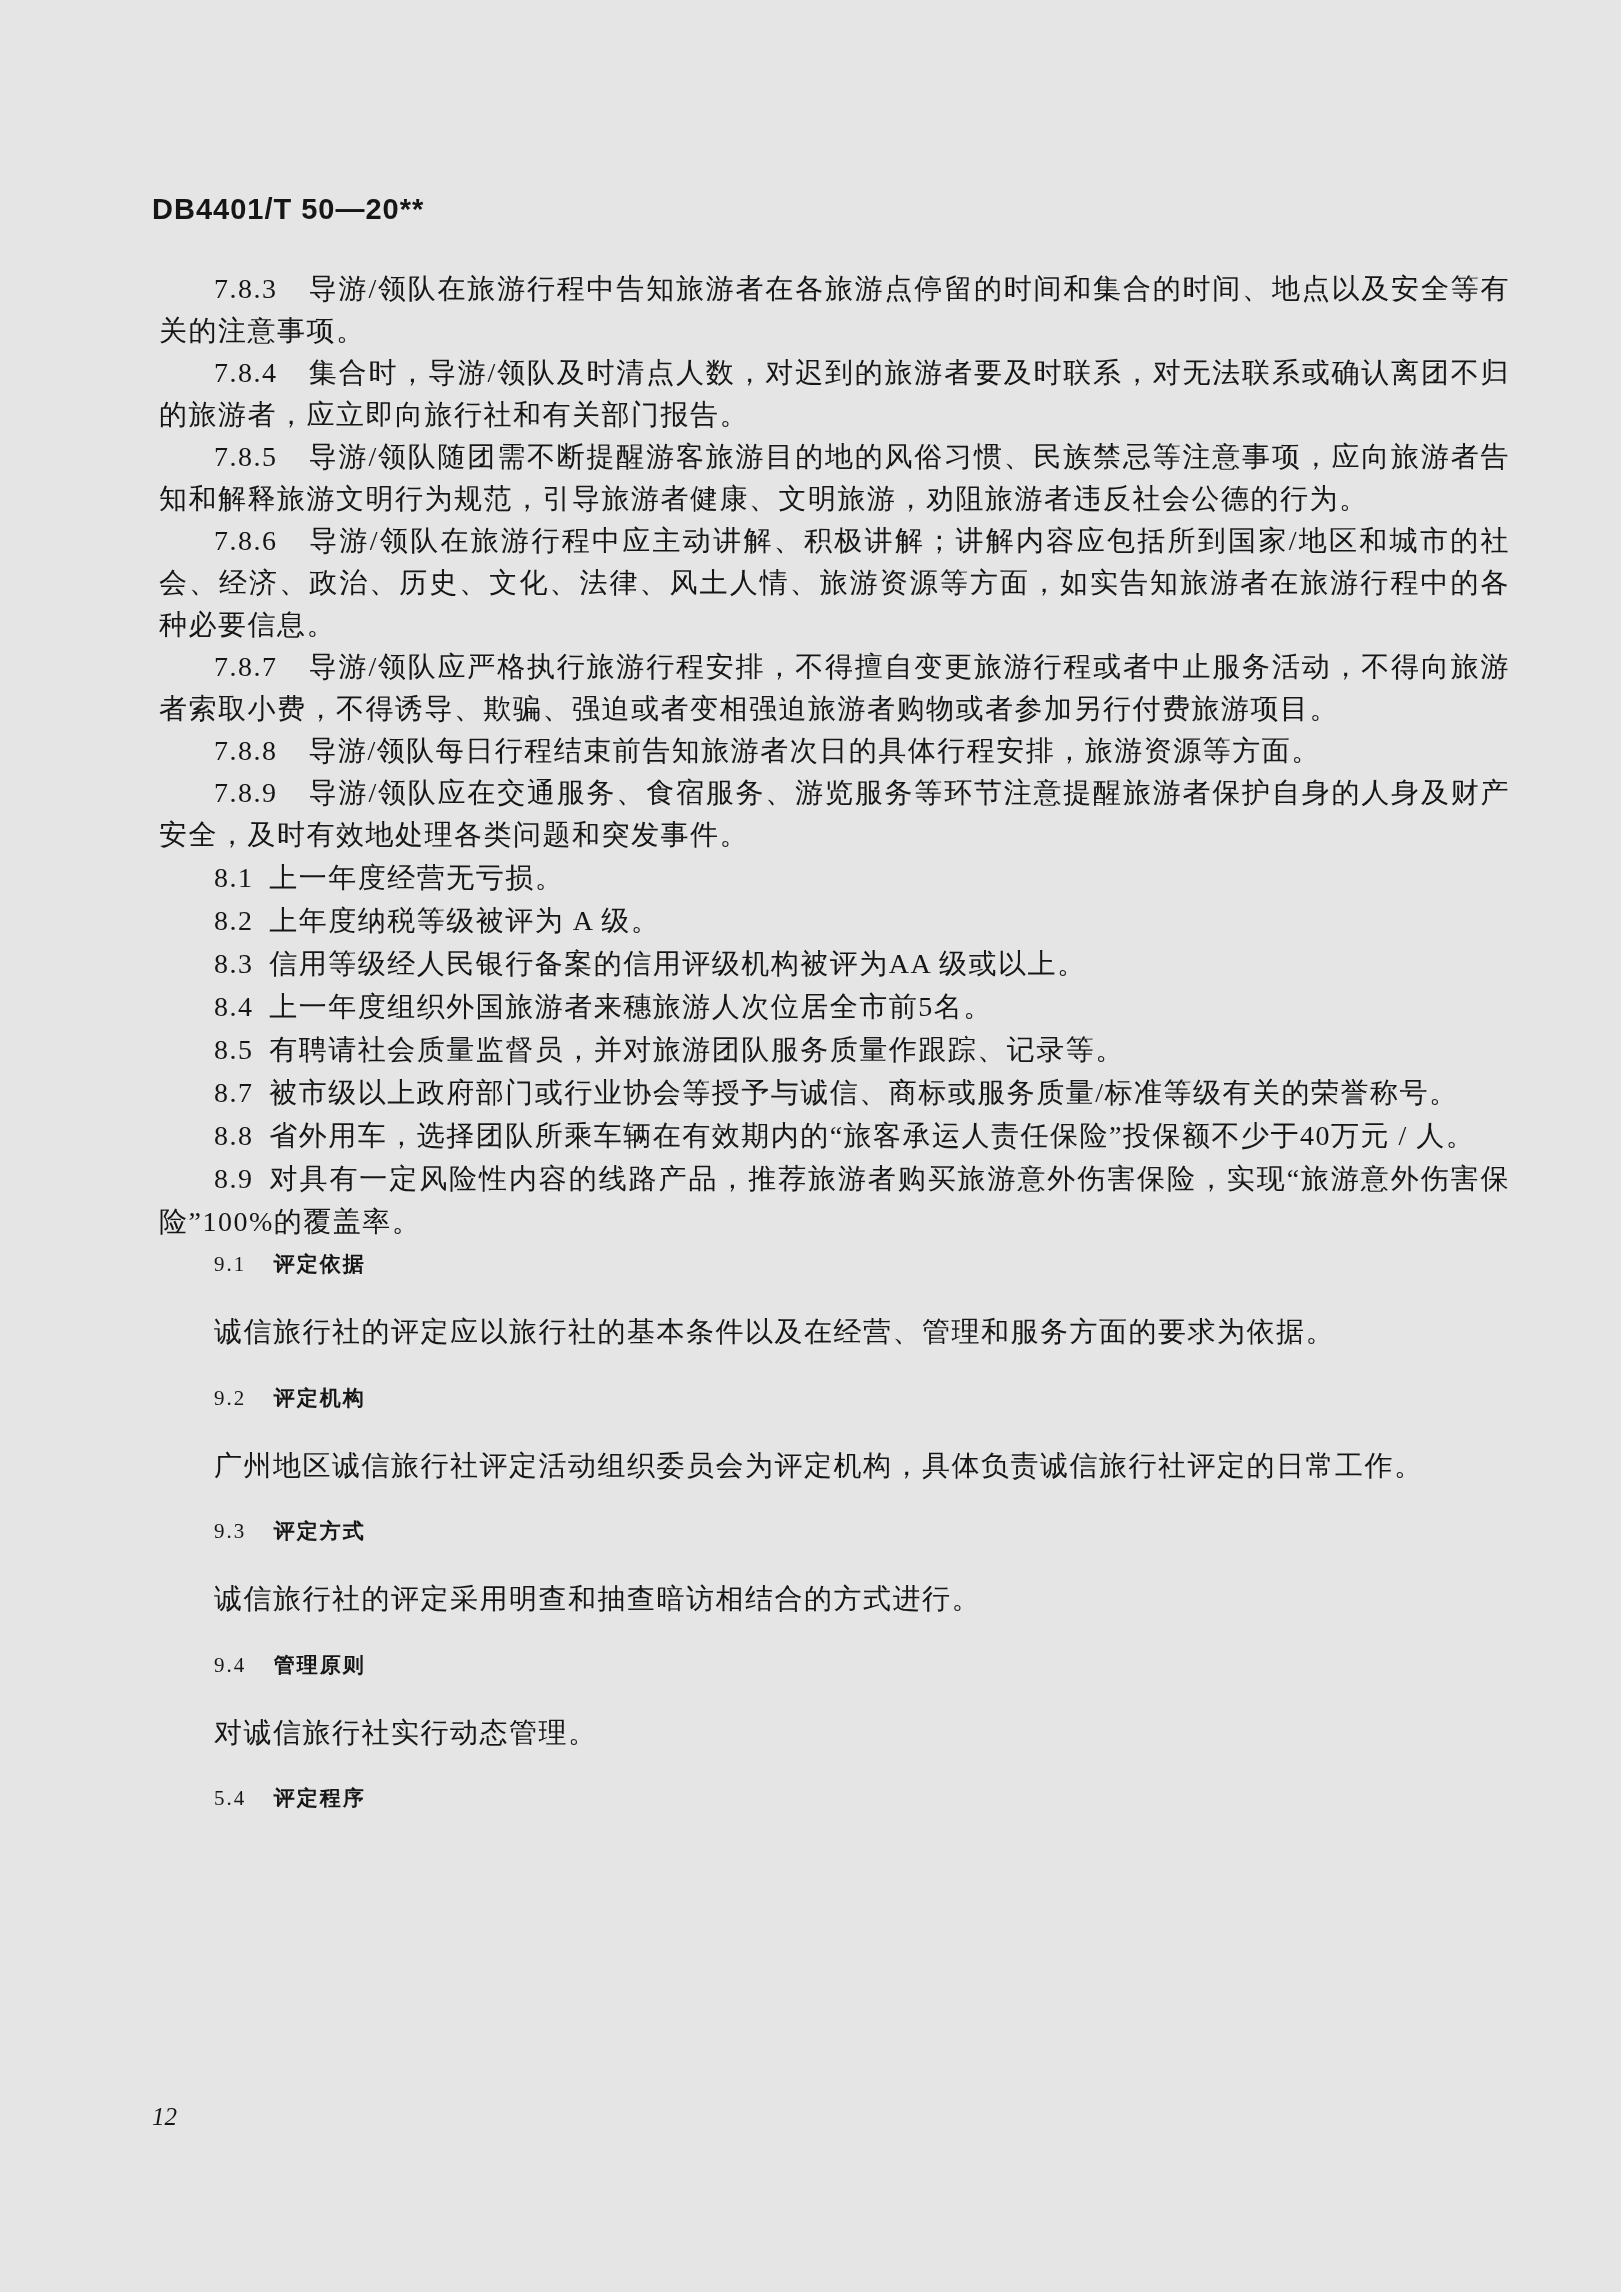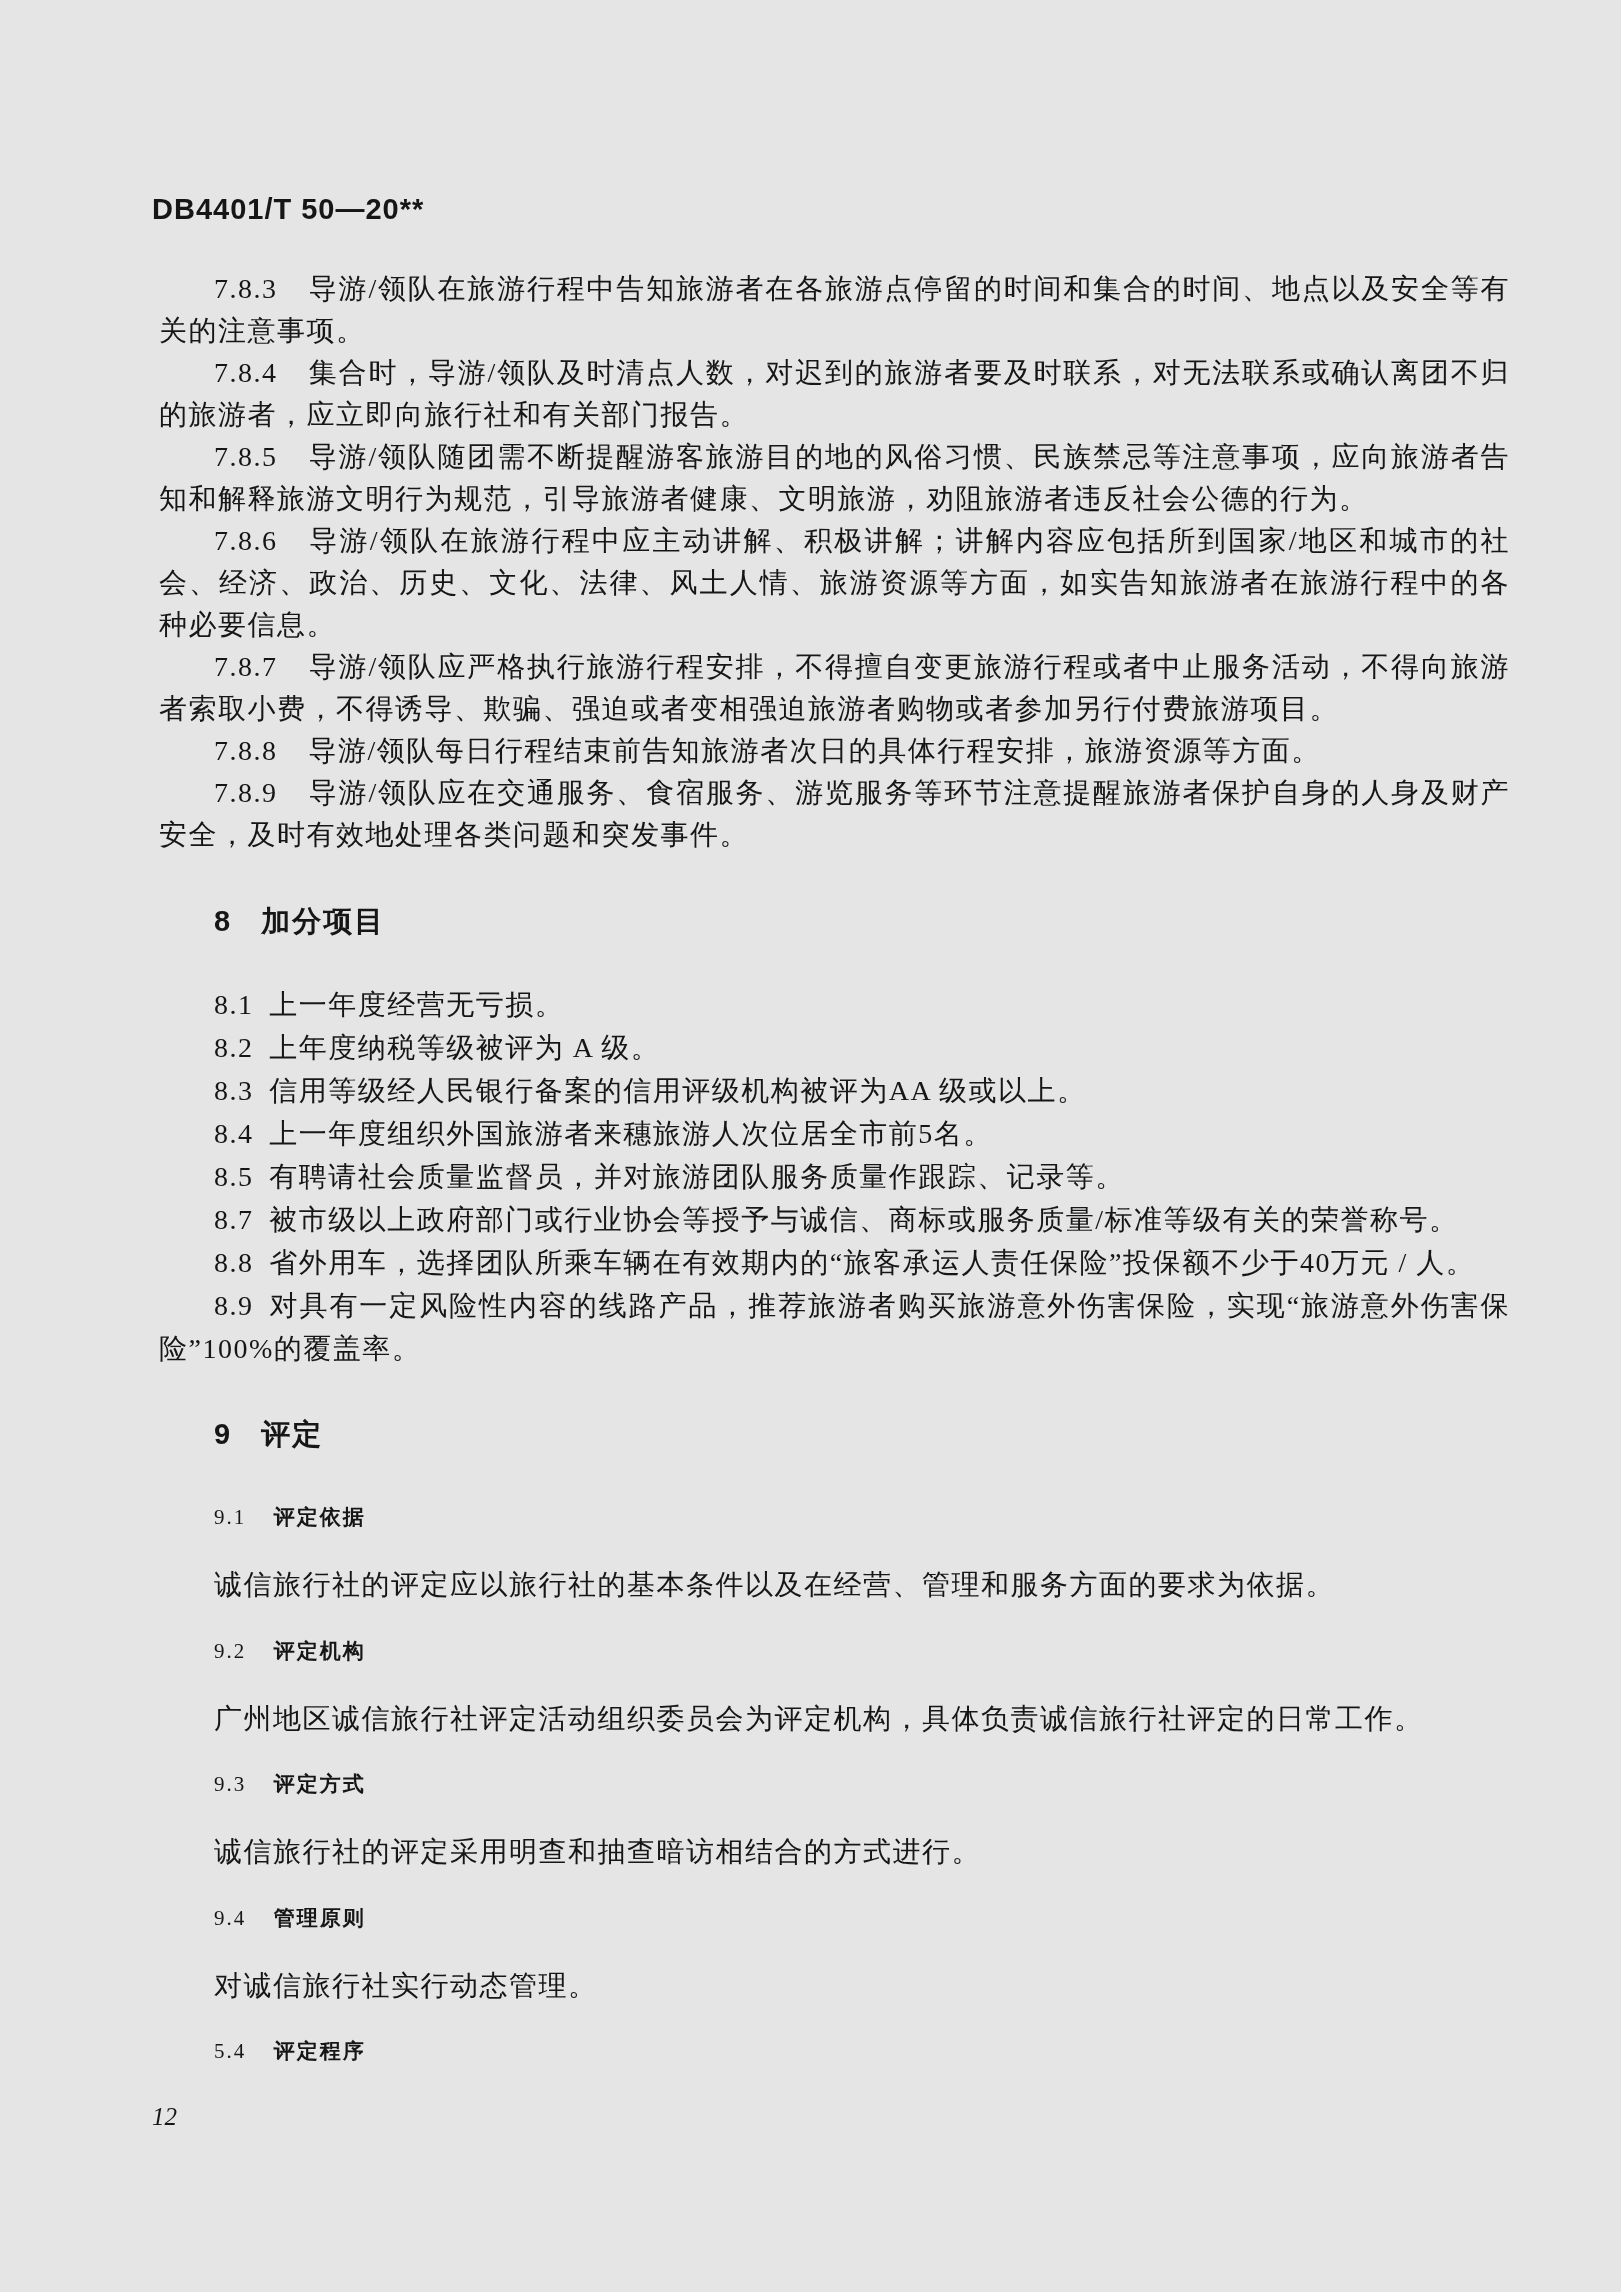--- a/index.html
+++ b/index.html
@@ -65,32 +65,30 @@
   <div class="content">
 
     <p class="para"><span class="num">7.8.3</span><span>导游/领队在旅游行程中告知旅游者在各旅游点停留的时间和集合的时间、地点以及安全等有关的注意事项。</span></p>
     <p class="para"><span class="num">7.8.4</span><span>集合时，导游/领队及时清点人数，对迟到的旅游者要及时联系，对无法联系或确认离团不归的旅游者，应立即向旅行社和有关部门报告。</span></p>
     <p class="para"><span class="num">7.8.5</span><span>导游/领队随团需不断提醒游客旅游目的地的风俗习惯、民族禁忌等注意事项，应向旅游者告知和解释旅游文明行为规范，引导旅游者健康、文明旅游，劝阻旅游者违反社会公德的行为。</span></p>
     <p class="para"><span class="num">7.8.6</span><span>导游/领队在旅游行程中应主动讲解、积极讲解；讲解内容应包括所到国家/地区和城市的社会、经济、政治、历史、文化、法律、风土人情、旅游资源等方面，如实告知旅游者在旅游行程中的各种必要信息。</span></p>
     <p class="para"><span class="num">7.8.7</span><span>导游/领队应严格执行旅游行程安排，不得擅自变更旅游行程或者中止服务活动，不得向旅游者索取小费，不得诱导、欺骗、强迫或者变相强迫旅游者购物或者参加另行付费旅游项目。</span></p>
     <p class="para"><span class="num">7.8.8</span><span>导游/领队每日行程结束前告知旅游者次日的具体行程安排，旅游资源等方面。</span></p>
     <p class="para"><span class="num">7.8.9</span><span>导游/领队应在交通服务、食宿服务、游览服务等环节注意提醒旅游者保护自身的人身及财产安全，及时有效地处理各类问题和突发事件。</span></p>
 
-    <p class="sec-h" id="heading-8"><span class="hnum">8</span><span class="htxt">加分项目</span></p>
 
     <p class="item"><span class="num">8.1</span><span>上一年度经营无亏损。</span></p>
     <p class="item"><span class="num">8.2</span><span>上年度纳税等级被评为 A 级。</span></p>
     <p class="item"><span class="num">8.3</span><span>信用等级经人民银行备案的信用评级机构被评为AA 级或以上。</span></p>
     <p class="item"><span class="num">8.4</span><span>上一年度组织外国旅游者来穗旅游人次位居全市前5名。</span></p>
     <p class="item"><span class="num">8.5</span><span>有聘请社会质量监督员，并对旅游团队服务质量作跟踪、记录等。</span></p>
     <p class="item"><span class="num">8.7</span><span>被市级以上政府部门或行业协会等授予与诚信、商标或服务质量/标准等级有关的荣誉称号。</span></p>
     <p class="item"><span class="num">8.8</span><span>省外用车，选择团队所乘车辆在有效期内的“旅客承运人责任保险”投保额不少于40万元 / 人。</span></p>
     <p class="item"><span class="num">8.9</span><span>对具有一定风险性内容的线路产品，推荐旅游者购买旅游意外伤害保险，实现“旅游意外伤害保险”100%的覆盖率。</span></p>
 
-    <p class="sec-h" id="heading-9"><span class="hnum">9</span><span class="htxt">评定</span></p>
 
     <div class="subsection">
       <p class="sub-h first"><span class="hnum">9.1</span><span class="htxt">评定依据</span></p>
       <p class="sub-body">诚信旅行社的评定应以旅行社的基本条件以及在经营、管理和服务方面的要求为依据。</p>
     </div>
 
     <div class="subsection">
       <p class="sub-h"><span class="hnum">9.2</span><span class="htxt">评定机构</span></p>
       <p class="sub-body">广州地区诚信旅行社评定活动组织委员会为评定机构，具体负责诚信旅行社评定的日常工作。</p>
     </div>

